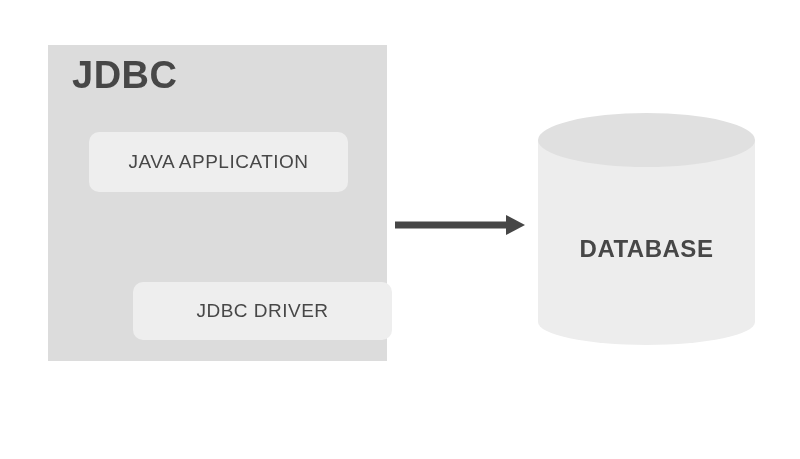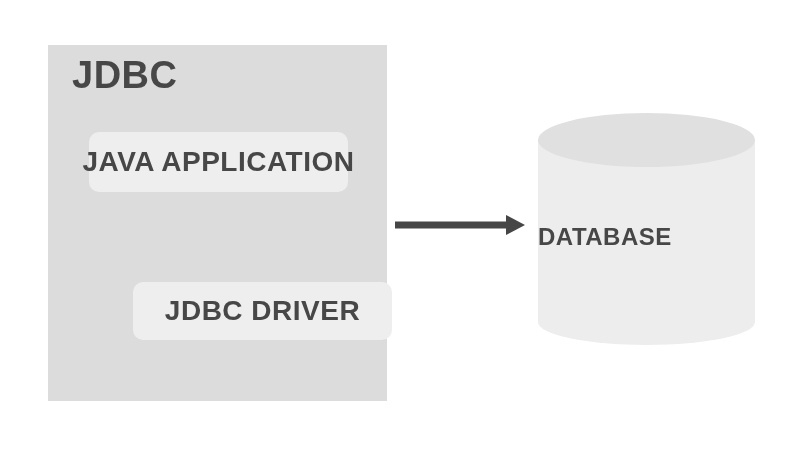--- a/index.html
+++ b/index.html
@@ -14,21 +14,21 @@
     height: 459px;
     background: #ffffff;
     overflow: hidden;
   }
   
   .jdbc-box {
     position: absolute;
     left: 48px;
     top: 45px;
     width: 339px;
-    height: 356px;
+    height: 316px;
     background: #dcdcdc;
   }
   .jdbc-title {
     position: absolute;
     left: 24px;
     top: 9px;
     font-size: 38px;
     font-weight: bold;
     color: #474747;
     letter-spacing: 0.5px;
@@ -37,22 +37,22 @@
     position: absolute;
     left: 41px;
     width: 259px;
     background: #eeeeee;
     border-radius: 10px;
     display: flex;
     align-items: center;
     justify-content: center;
   }
   .inner-box span {
-    font-size: 28px;
-    font-weight: bold;
+    font-size: 19px;
+    font-weight: normal;
     color: #474747;
     letter-spacing: 0.5px;
     white-space: nowrap;
   }
   .app-box {
     top: 87px;
     height: 60px;
   }
   .driver-box {
     top: 237px;
@@ -78,23 +78,23 @@
   .cylinder-svg {
     position: absolute;
     left: 0;
     top: 0;
     width: 217px;
     height: 234px;
   }
   .db-label {
     position: absolute;
     left: 0;
-    top: 110px;
+    top: 122px;
     width: 217px;
-    text-align: left;
+    text-align: center;
     font-size: 24px;
     font-weight: bold;
     color: #474747;
     letter-spacing: 0.5px;
   }
 </style>
 </head>
 <body>
 
 <div class="canvas">

